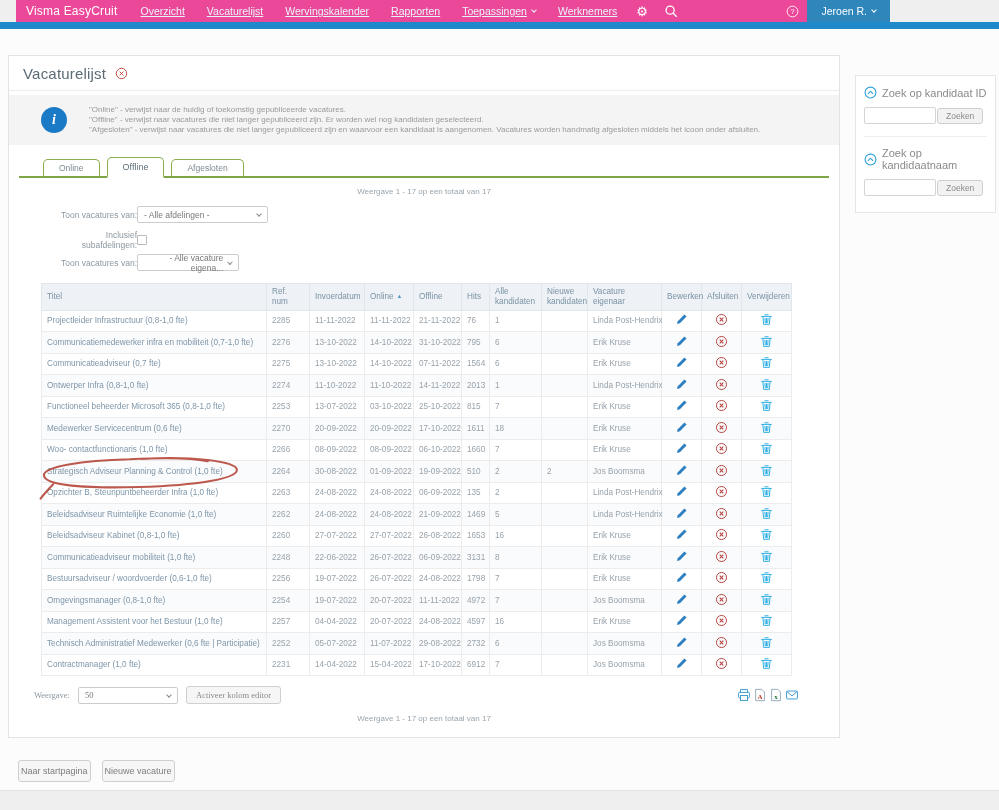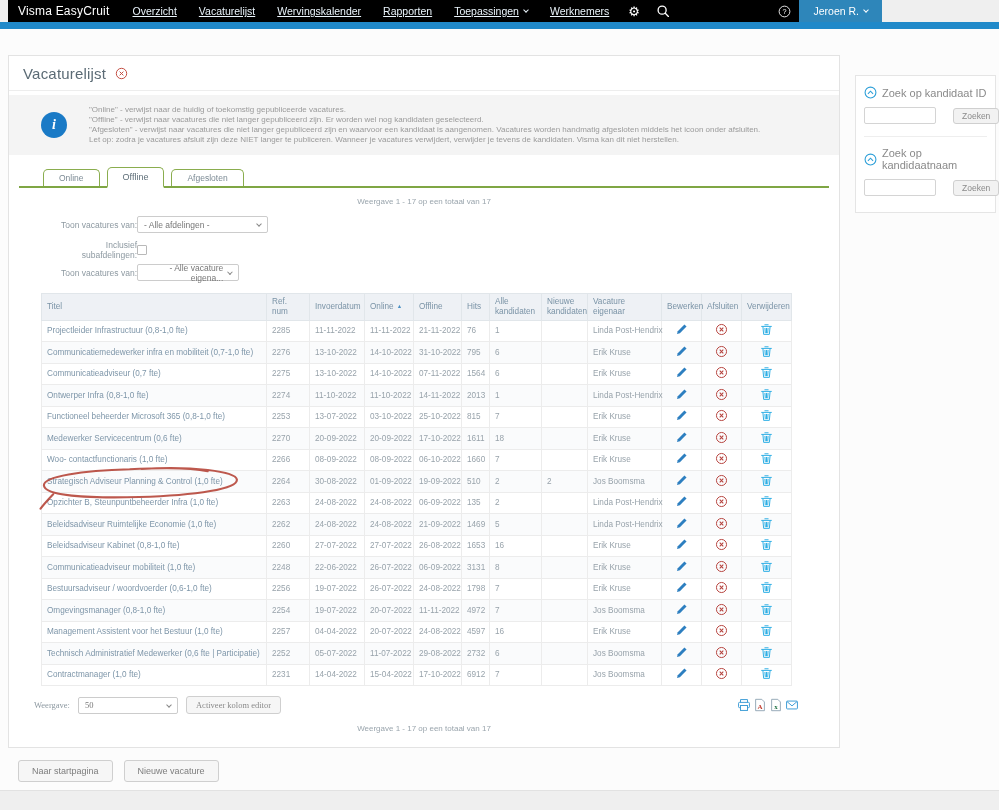--- a/index.html
+++ b/index.html
@@ -6,22 +6,22 @@
   html,body { width: 999px; height: 810px; }
   body {
     position: relative;
     font-family: "Liberation Sans", sans-serif;
     background: #efefef;
     overflow: hidden;
     -webkit-font-smoothing: antialiased;
   }
   
   .navbar {
-    position: absolute; top: 0; left: 8px; width: 874px; height: 22px;
-    background: #000000; display: flex; align-items: stretch; color: #fff;
+    position: absolute; top: 0; left: 16px; width: 874px; height: 22px;
+    background: #ec4899; display: flex; align-items: stretch; color: #fff;
     z-index: 10;
   }
   .nav-strip { position: absolute; top: 22px; left: 0; width: 999px; height: 7px; background: #2089c9; z-index: 10; }
   .brand { font-size: 12px; display: flex; align-items: center; padding: 0 12px 0 10px; letter-spacing: .2px; }
   .nav-item { font-size: 10.5px; display: flex; align-items: center; padding: 0 11px; cursor: pointer; color: #eaf4fb; text-decoration: underline; }
   .nav-icon-btn { display: flex; align-items: center; padding: 0 8px; cursor: pointer; }
   .gear-glyph { font-size: 13px; line-height: 1; }
   .nav-right { margin-left: auto; display: flex; align-items: stretch; }
   .nav-user { background: #2e86ba; display: flex; align-items: center; padding: 0 14px; font-size: 10.5px; }
   .chev { display: inline-block; width: 4px; height: 4px; border-right: 1px solid currentColor; border-bottom: 1px solid currentColor; transform: rotate(45deg); margin-left: 5px; margin-top: -2px; }
@@ -69,26 +69,26 @@
   .table-footer .gap { width: 8px; }
   .btn { background: #f6f6f6; border: 1px solid #cfcfcf; border-radius: 3px; color: #8a8a8a; font-size: 8.5px; padding: 3px 9px; cursor: pointer; font-family: inherit; }
   .export-icons { margin-left: auto; display: flex; gap: 2px; }
   .export-icons .icon svg { width: 14px; height: 14px; }
   .summary-bottom { text-align: center; font-size: 8px; color: #9aa5ad; margin-top: 10px; }
   
   .sidebar { position: absolute; left: 855px; top: 46px; width: 141px; background: #fff; border: 1px solid #e5e5e5; padding: 10px 8px 4px 8px; }
   .sb-group { padding-bottom: 12px; }
   .sb-group + .sb-group { border-top: 1px solid #eee; padding-top: 10px; }
   .sb-label { display: flex; align-items: center; gap: 5px; font-size: 11px; color: #8a8a8a; margin-bottom: 8px; }
-  .sb-row { display: flex; align-items: center; gap: 17px; }
+  .sb-row { display: flex; align-items: center; gap: 1px; }
   .sb-input { width: 72px; height: 17px; border: 1px solid #d4d4d4; border-radius: 2px; font-size: 9px; padding: 0 4px; color: #555; }
   .sb-btn { background: #f2f2f2; border: 1px solid #cfcfcf; border-radius: 3px; color: #8a8a8a; font-size: 8.5px; padding: 2px 8px; cursor: pointer; font-family: inherit; }
   
   .bottom-actions { position: absolute; left: 18px; top: 731px; display: flex; gap: 11px; }
-  .bottom-actions .btn { padding: 5px 13px; font-size: 9px; color: #7d7d7d; }
+  .bottom-actions .btn { padding: 5px 2px; font-size: 9px; color: #7d7d7d; }
   .footer-strip { position: absolute; left: 0; top: 791px; width: 999px; height: 19px; background: #efefef; }
 </style>
 </head>
 <body>
 
 <nav class="navbar">
   <span class="brand">Visma EasyCruit</span>
   <span class="nav-item">
       <span>Overzicht</span>
     </span>
@@ -144,21 +144,20 @@
           </svg>
       </span>
     </div>
 
     <div class="info-box">
       <div class="info-icon">i</div>
       <div class="info-lines">
         <div>"Online" - verwijst naar de huidig of toekomstig gepubliceerde vacatures.</div>
         <div>"Offline" - verwijst naar vacatures die niet langer gepubliceerd zijn. Er worden wel nog kandidaten geselecteerd.</div>
         <div>"Afgesloten" - verwijst naar vacatures die niet langer gepubliceerd zijn en waarvoor een kandidaat is aangenomen. Vacatures worden handmatig afgesloten middels het icoon onder afsluiten.</div>
-        <div>Let op: zodra je vacatures afsluit zijn deze NIET langer te publiceren. Wanneer je vacatures verwijdert, verwijder je tevens de kandidaten. Visma kan dit niet herstellen.</div>
       </div>
     </div>
 
     <div class="tabs">
       <div class="tab">
           <span>Online</span>
         </div>
       <div class="tab active">
           <span>Offline</span>
         </div>

